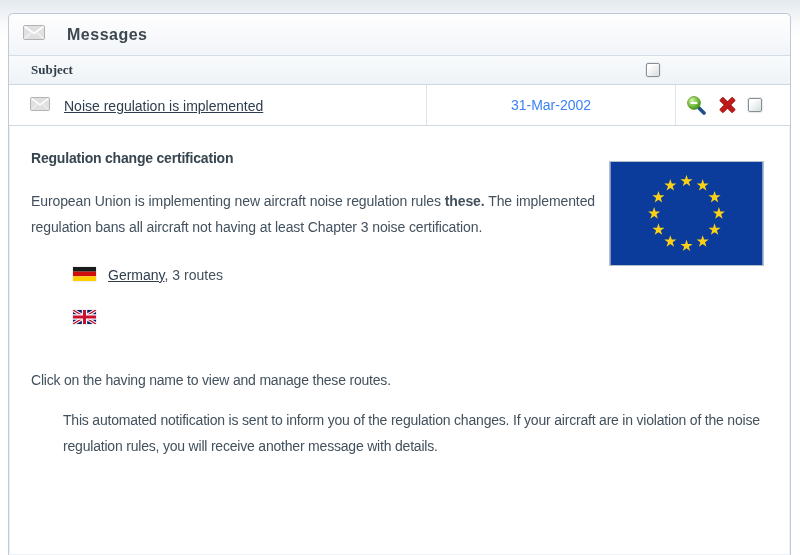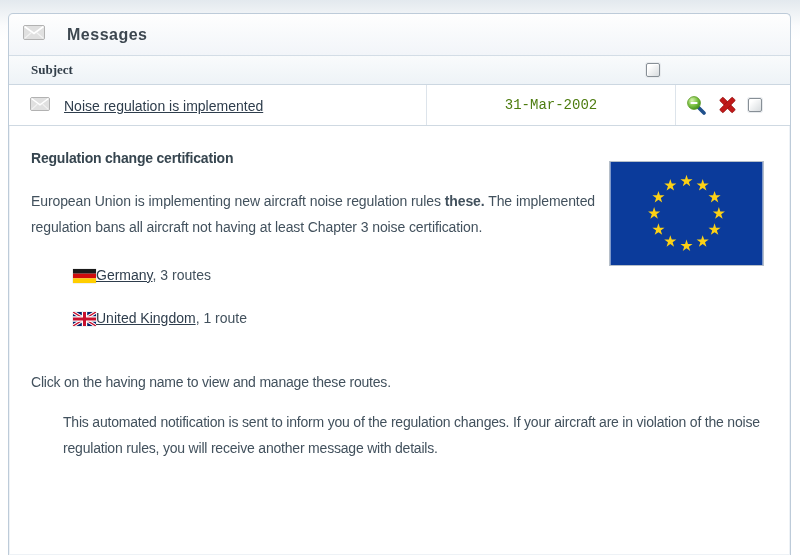--- a/index.html
+++ b/index.html
@@ -46,41 +46,41 @@
   .cell-date { text-align:center; align-self:stretch; display:flex; align-items:center; justify-content:center;
     border-left:1px solid #dde4eb; border-right:1px solid #dde4eb; }
   .cell-actions { display:flex; align-items:center; }
   .thead .cell-actions { justify-content:flex-end; padding-right:16px; }
   .msg-row { height:41px; background:#ffffff; border-bottom:1px solid #cfd9e2; font-size:14px; }
   .msg-row .cell-subject { display:flex; align-items:flex-end; gap:14px; padding-left:21px; }
   .msg-row .cell-actions { gap:11px; padding-left:10px; }
   a.subject-link, a.country-link {
     color:#2e3d4c; text-decoration:underline; cursor:pointer;
   }
-  .date-text { color:#4d7c0f;font-family:Liberation Mono, monospace; }
+  .date-text { color:#3b82f6; }
   
   .checkbox {
     width:14px; height:14px; display:inline-block;
     border:1px solid #878f96; border-radius:2px;
     background:linear-gradient(135deg,#ffffff 20%,#d7dbde);
     box-shadow:inset 1px 1px 0 #ffffff, 0 0 0 1px #e8ebee;
     cursor:pointer;
   }
   
   .icon-btn { background:none; border:none; padding:0; cursor:pointer; line-height:0; }
   
   .msg-body { padding:24px 21px 30px 22px; font-size:14px; }
   .eu-flag-wrap {
     float:right; margin:11px 5px 10px 14px;
     border:1px solid #b6bfc9; line-height:0;
   }
   .msg-heading { font-size:14px; font-weight:bold; color:#36454f; margin-bottom:22px; letter-spacing:-0.2px; }
   .p-justified { text-align:justify; line-height:26px; letter-spacing:-0.1px; }
   .p-intro { clear:both; margin-top:20px; line-height:25px; }
-  .op-row { margin-top:27px; padding-left:42px; display:flex; align-items:flex-end; }
+  .op-row { margin-top:27px; padding-left:42px; display:flex; align-items:flex-start; gap:12px; }
   .flag-small { line-height:0; display:inline-block; box-shadow:0 0 1px rgba(0,0,0,0.35); }
   .p-click { margin-top:44px; line-height:25px; letter-spacing:-0.2px; }
   .p-footer { margin-top:14px; line-height:26px; letter-spacing:-0.2px; max-width:752px;margin-left:32px; }
   b { font-weight:bold; }
 </style>
 </head>
 <body>
 
 <div class="panel">
 
@@ -189,21 +189,20 @@
     <div class="op-row">
       <span class="flag-small">
         <svg width="23" height="14" viewBox="0 0 23 14">
           <rect width="23" height="14" fill="#012169"></rect>
           <path d="M0,0 L23,14 M23,0 L0,14" stroke="#ffffff" stroke-width="3.4"></path>
           <path d="M0,0 L23,14 M23,0 L0,14" stroke="#c8102e" stroke-width="1.4"></path>
           <path d="M11.5,0 V14 M0,7 H23" stroke="#ffffff" stroke-width="5.4"></path>
           <path d="M11.5,0 V14 M0,7 H23" stroke="#c8102e" stroke-width="3"></path>
         </svg>
       </span>
-      <span><a class="country-link">United Kingdom</a><span>, 1 route</span></span>
     </div>
 
     <p class="p-click">Click on the having name to view and manage these routes.</p>
 
     <p class="p-footer">This automated notification is sent to inform you of the regulation changes. If your aircraft are in violation of the noise regulation rules, you will receive another message with details.</p>
 
   </div>
 </div>
 
 </body></html>

